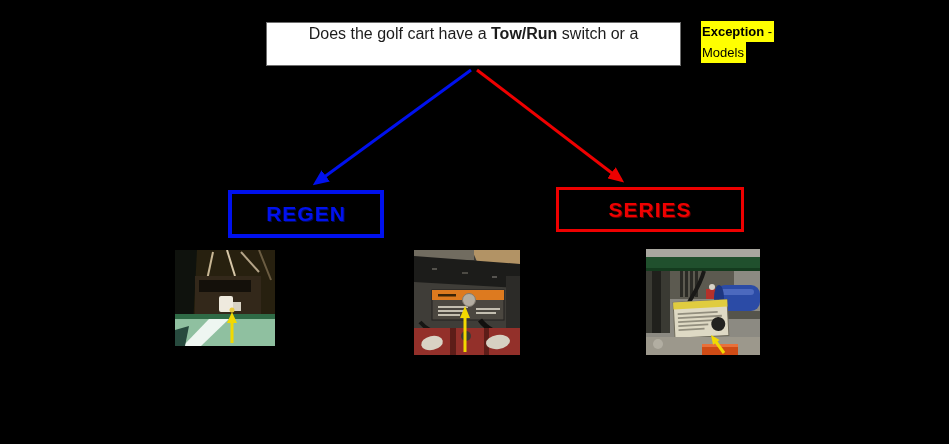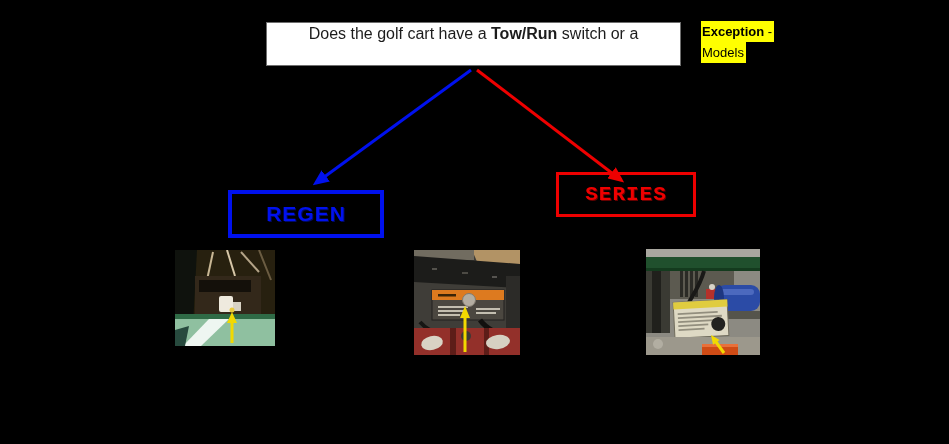--- a/index.html
+++ b/index.html
@@ -23,24 +23,23 @@
   .branch-box {
     position:absolute; box-sizing:border-box; display:flex; align-items:center; justify-content:center;
     font-weight:bold; font-size:21px; letter-spacing:1px;
   }
   .branch-regen {
     left:228px; top:190px; width:156px; height:48px;
     border:4px solid var(--regen-blue,#0011ee); color:var(--regen-blue,#0011ee);
     text-shadow:1px 1px 0 #000a66;
   }
   .branch-series {
-    left:556px; top:172px; width:140px; height:45px;
+    left:556px; top:187px; width:188px; height:45px;
     border:3px solid var(--series-red,#ee0000); color:var(--series-red,#ee0000);
     text-shadow:1px 1px 0 #660000;
-    font-family:Liberation Mono, monospace;
   }
   .photo { position:absolute; display:block; }
   .photo-regen  { left:175px; top:250px; }
   .photo-middle { left:414px; top:250px; }
   .photo-series { left:646px; top:249px; }
 </style>
 </head>
 <body>
 
 <div class="stage">

